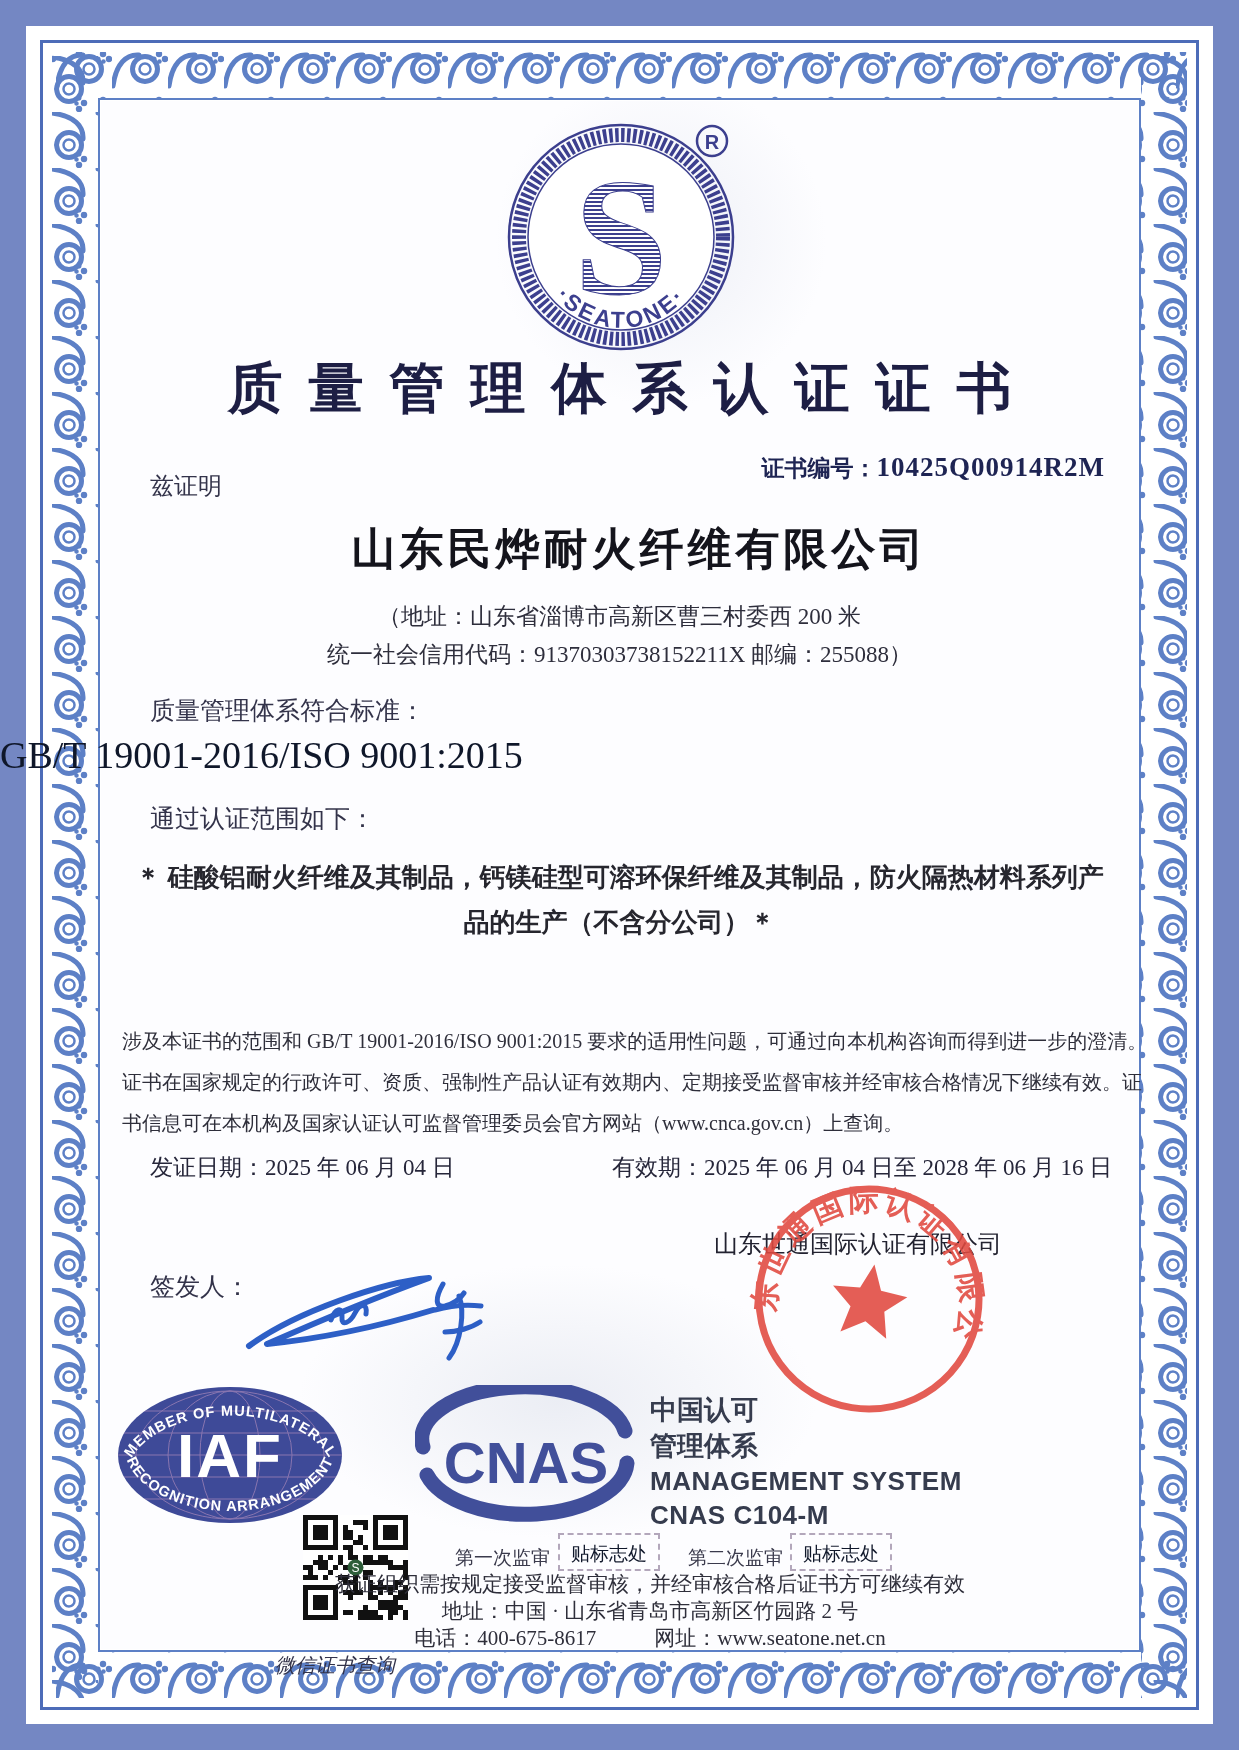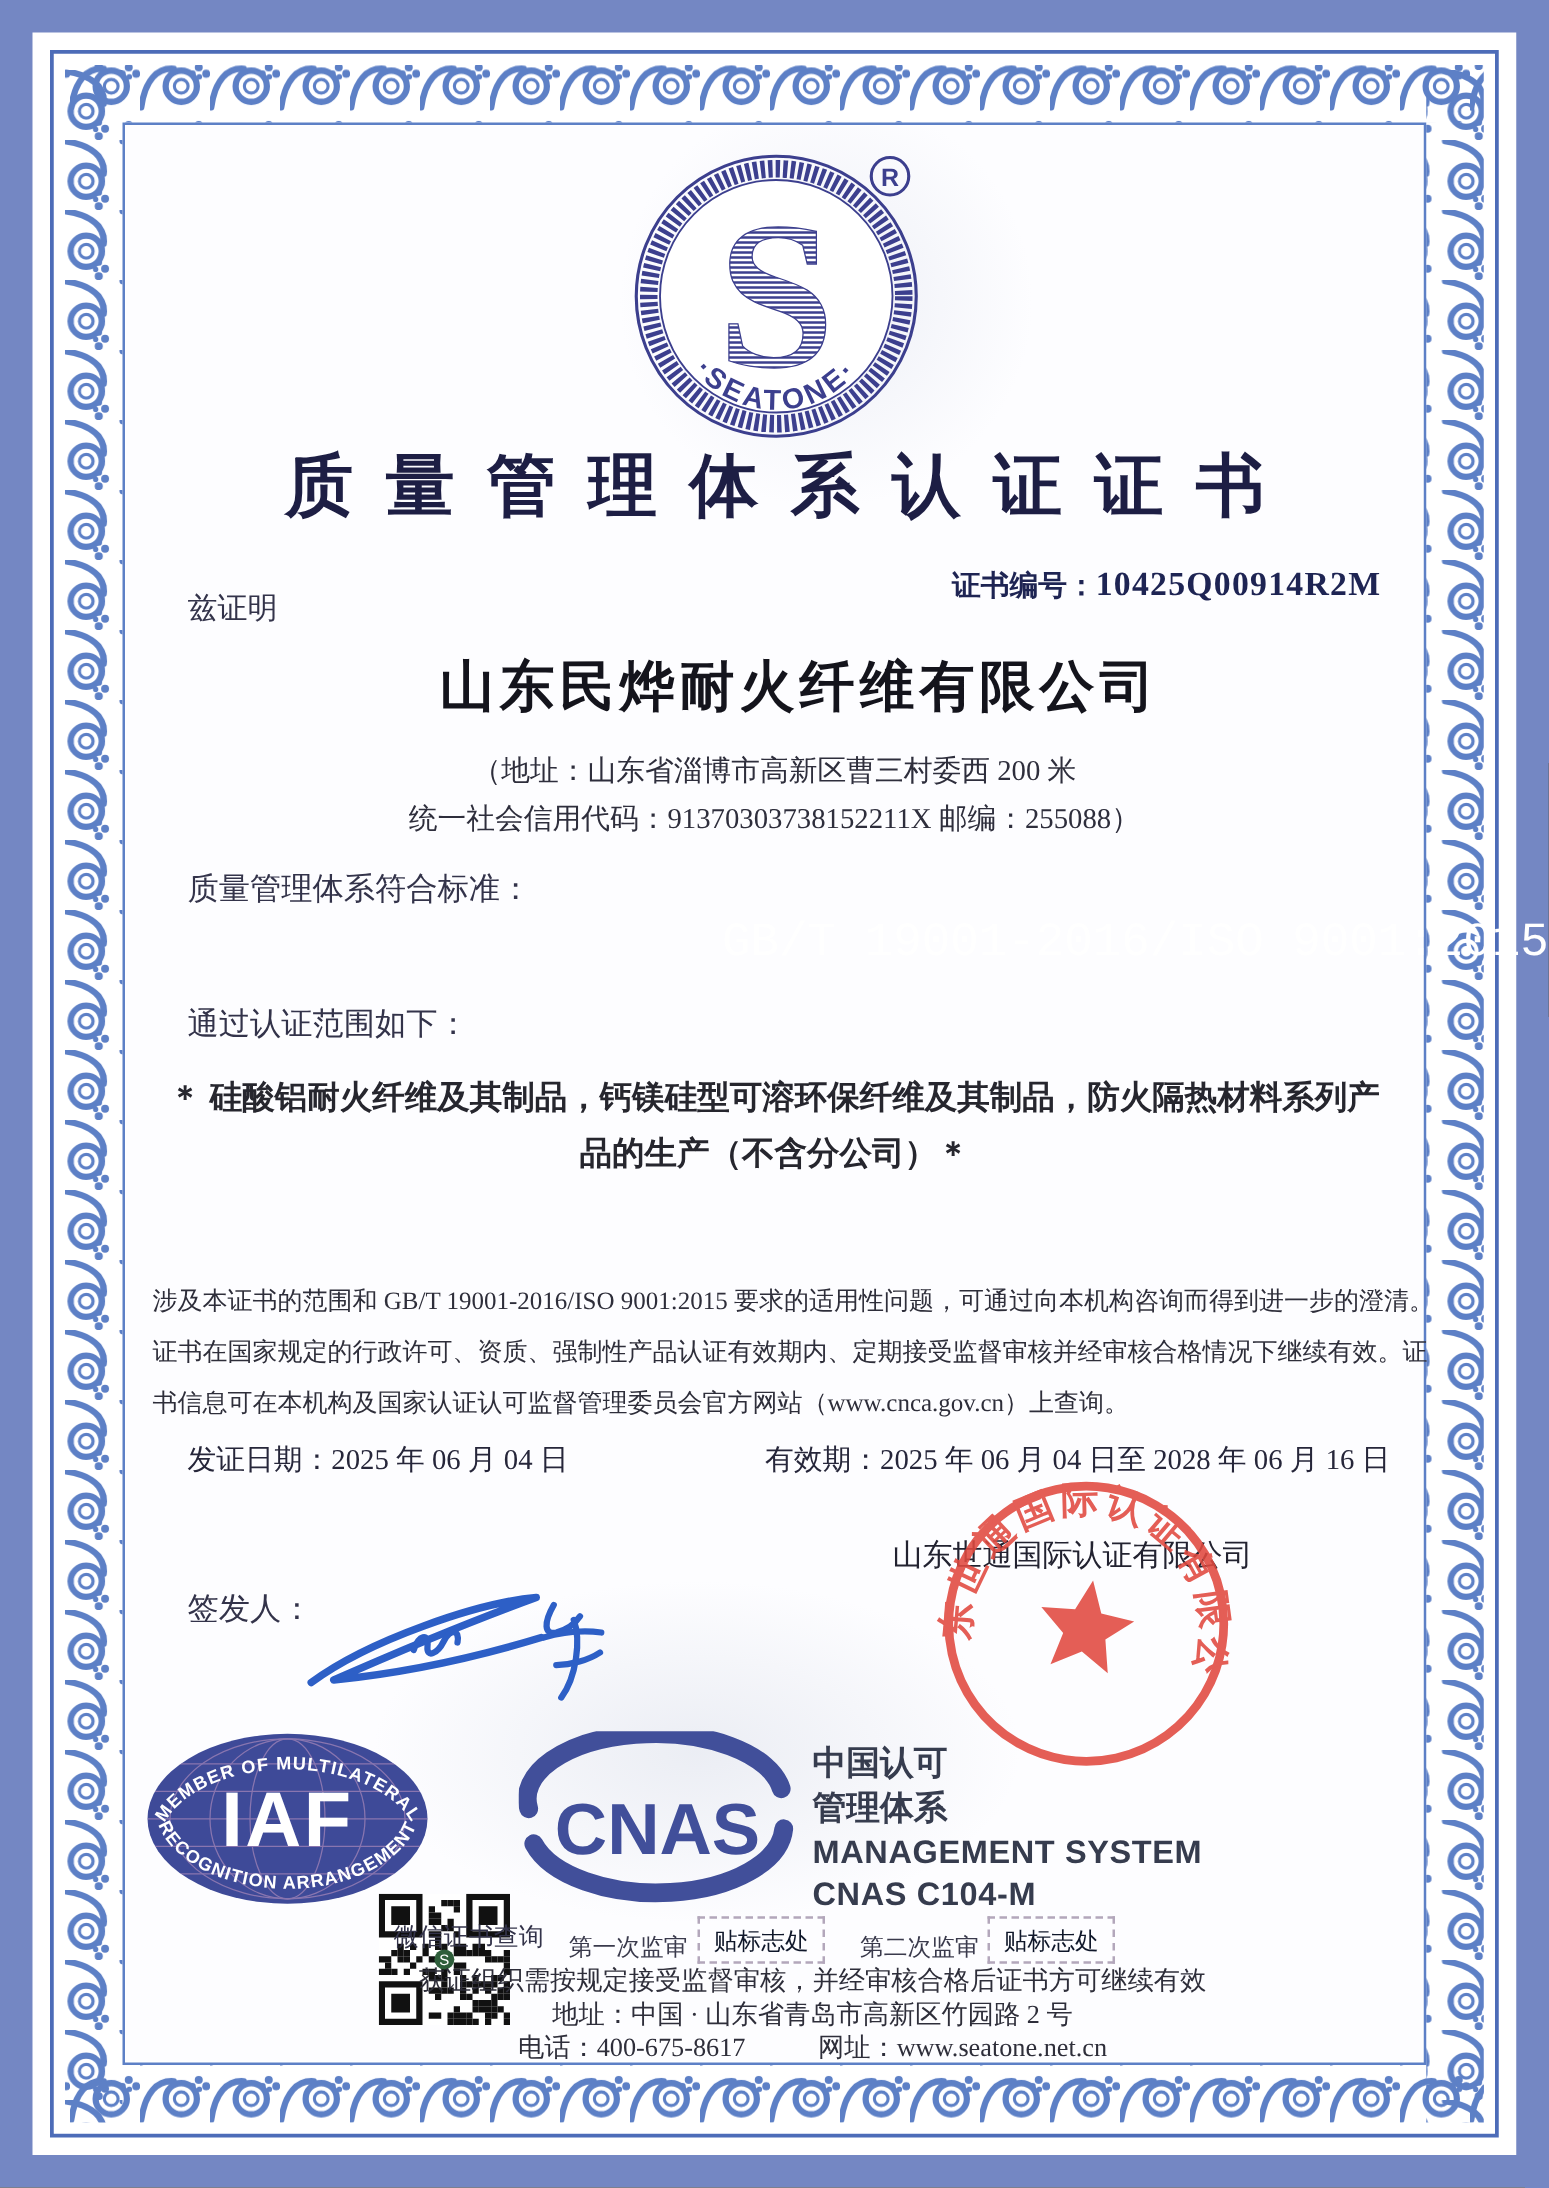--- a/index.html
+++ b/index.html
@@ -16,35 +16,35 @@
       #fdfdff;}
   .title{top:352px;left:0;width:100%;text-align:center;font-weight:700;font-size:55px;
          letter-spacing:26px;padding-left:26px;box-sizing:border-box;color:#1d1e44;}
   .certno{top:452px;right:134px;color:#1e2453;white-space:nowrap;}
   .certno .lbl{font-size:23px;font-weight:700;}
   .certno .val{font-size:27px;font-weight:700;letter-spacing:1px;margin-top:44px;}
   .small-label{font-size:24px;color:#33334a;white-space:nowrap;}
   .company{top:520px;left:0;width:100%;text-align:center;font-size:44px;font-weight:700;
            color:#14141c;letter-spacing:4px;margin-left:20px;}
   .addr{left:0;width:100%;text-align:center;font-size:23px;color:#2e2e3c;}
-  .standard{top:733px;left:0;width:100%;text-align:right;font-size:38px;color:#ffffff;
-            font-family:Liberation Mono, monospace;}
+  .standard{top:733px;left:0;width:100%;text-align:left;font-size:38px;color:#0f172a;
+            font-family:Liberation Serif, serif;}
   .scope{left:60px;width:1119px;text-align:center;font-size:26px;font-weight:700;
          color:#26262e;line-height:45px;}
   .legal{left:122px;width:1010px;font-size:20px;color:#2e2e3a;line-height:41px;white-space:nowrap;}
   .dateline{font-size:23px;color:#26263a;white-space:nowrap;}
   .issuer{top:1228px;left:690px;width:336px;text-align:center;font-size:24px;color:#222230;white-space:nowrap;}
   .accr{top:1392px;left:650px;color:#363c4e;font-family:"Liberation Sans","DejaVu Sans",sans-serif;}
   .accr .zh{font-size:27px;font-weight:700;line-height:36px;}
   .accr .en{font-size:26px;font-weight:700;line-height:34px;letter-spacing:.5px;}
   .audit-label{font-size:19px;color:#3a3a4c;white-space:nowrap;}
   .sticker-box{width:102px;height:38px;border:2px dashed #b3a7bb;text-align:center;
                line-height:38px;font-size:19px;color:#0f172a;box-sizing:border-box;}
   .footline{left:180px;width:940px;text-align:center;font-size:21px;color:#2e2e3a;white-space:nowrap;}
-  .qr-caption{top:1536px;left:275px;width:160px;text-align:right;font-size:20px;color:#33334a;}
+  .qr-caption{top:1652px;left:275px;width:160px;text-align:left;font-size:20px;color:#33334a;font-style:italic;}
   svg text{font-family:"Liberation Sans","DejaVu Sans",sans-serif;}
   svg text.ser{font-family:"Liberation Serif","DejaVu Serif",serif;}
 </style>
 </head>
 <body>
 
 <div class="page">
 
   <div class="paper"></div>
   <div class="line-outer"></div>

